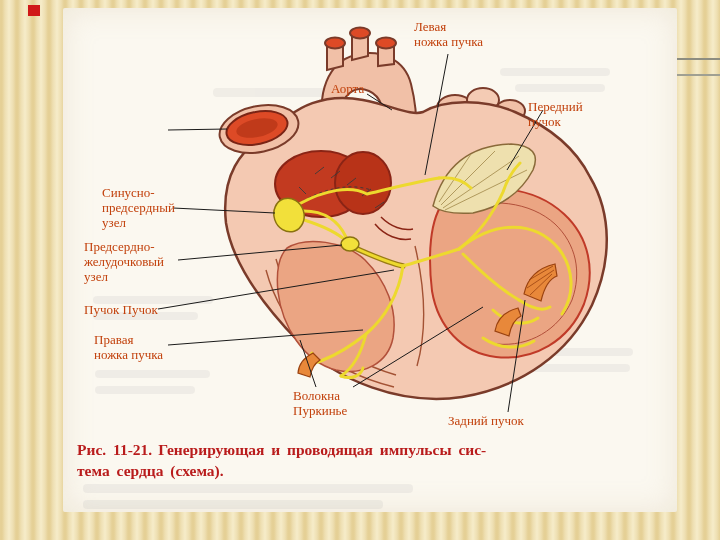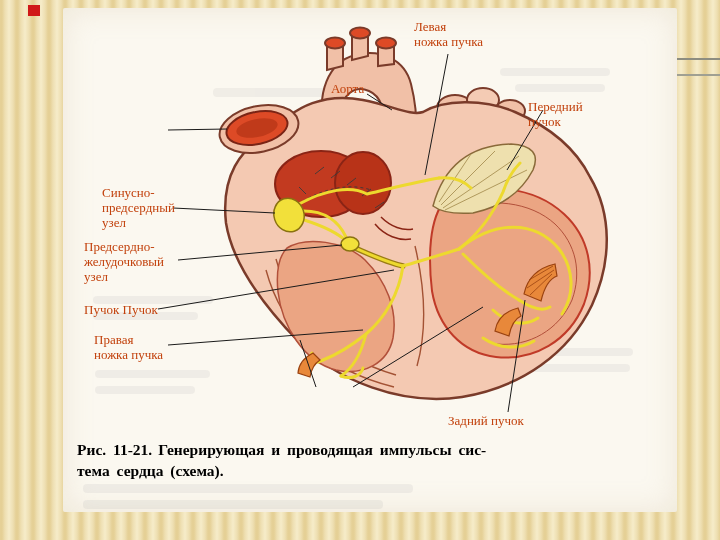--- a/index.html
+++ b/index.html
@@ -29,21 +29,21 @@
   .lbl-his{left:21px;top:295px;}
   .lbl-rbb{left:31px;top:325px;}
   .lbl-lbb{left:351px;top:12px;}
   .lbl-aorta{left:268px;top:74px;}
   .lbl-ant{left:465px;top:76px;margin-top:16px;}
   .lbl-purk{left:230px;top:381px;}
   .lbl-post{left:385px;top:406px;}
   .caption{
     position:absolute;left:14px;top:432px;width:432px;
     font:bold 15.5px/1.35 "Liberation Serif", serif;
-    color:#000000;word-spacing:3px;
+    color:#b91c1c;word-spacing:3px;
   }
   .caption .fig{margin-right:6px;}
 </style>
 </head>
 <body>
 
 <div class="slide">
 
   <div class="decor-line l1"></div>
   <div class="decor-line l2"></div>
@@ -179,20 +179,22 @@
 желудочковый
 узел</div>
     <div class="lbl lbl-his">Пучок Пучок</div>
     <div class="lbl lbl-rbb">Правая
 ножка пучка</div>
     <div class="lbl lbl-lbb">Левая
 ножка пучка</div>
     <div class="lbl lbl-aorta">Аорта</div>
     <div class="lbl lbl-ant">Передний
 пучок</div>
+    <div class="lbl lbl-purk">Волокна
+Пуркинье</div>
     <div class="lbl lbl-post">Задний пучок</div>
 
     <div class="caption">
       <span class="fig">Рис. 11-21.</span><span>Генерирующая и проводящая импульсы сис-</span><br>
       <span>тема сердца (схема).</span>
     </div>
 
   </div>
 </div>
 

